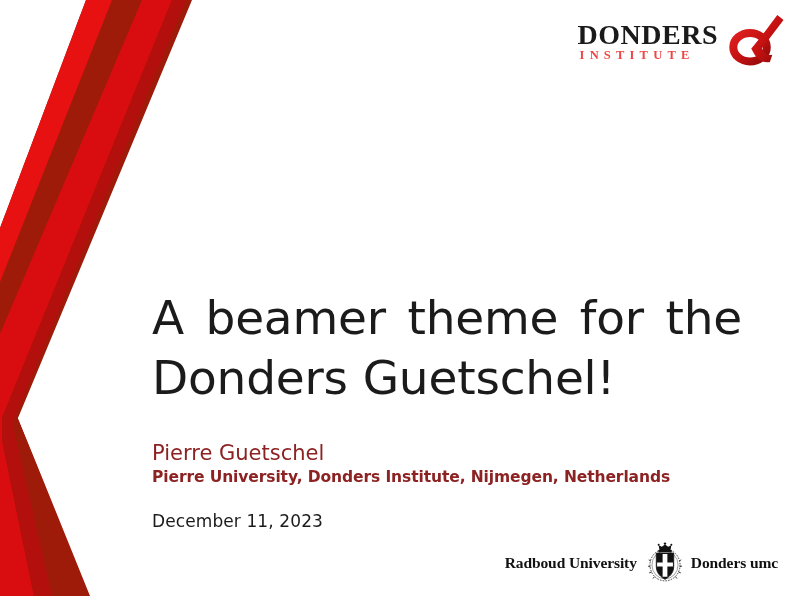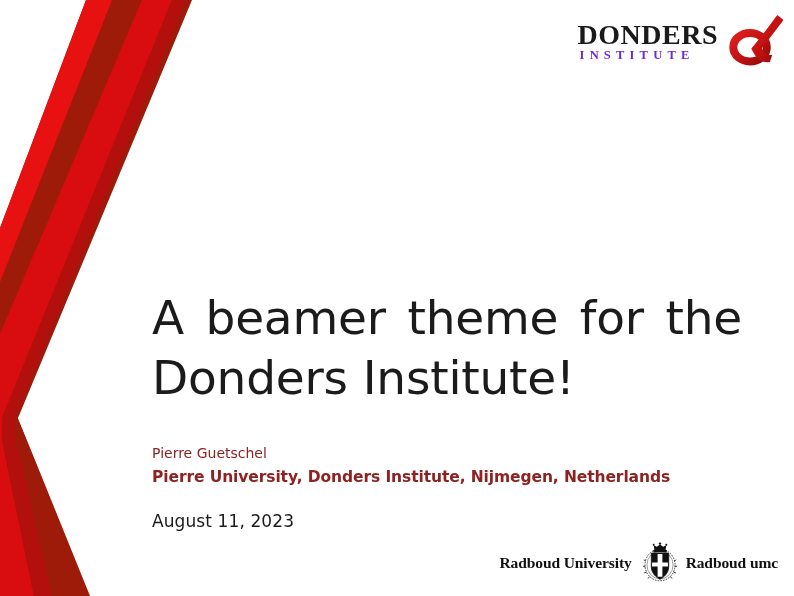--- a/index.html
+++ b/index.html
@@ -51,21 +51,21 @@
     letter-spacing: 0.5px;
     line-height: 0.98;
     color: #1a1a1a;
   }
   .donders-sub {
     font-family: "Liberation Serif", serif;
     font-weight: bold;
     font-size: 12.5px;
     letter-spacing: 5.2px;
     line-height: 1.1;
-    color: #6d28d9;
+    color: #ef4444;
     margin-top: 1px;
     padding-left: 2px;
   }
   .donders-alpha {
     width: 62px;
     height: 62px;
     margin-left: 2px;
     margin-top: -2px;
   }
 
@@ -100,21 +100,21 @@
   
   .author-block {
     position: absolute;
     left: 152px;
     top: 440px;
     width: 600px;
   }
   .author-name {
     font-family: "DejaVu Sans", sans-serif;
     font-weight: 400;
-    font-size: 14px;
+    font-size: 21px;
     line-height: 26px;
     color: #8c2222;
     margin: 0;
   }
   .author-affiliation {
     font-family: "DejaVu Sans", sans-serif;
     font-weight: 600;
     font-size: 15.5px;
     line-height: 20px;
     color: #8c2222;
@@ -210,30 +210,30 @@
       <ellipse cx="42" cy="60" rx="27" ry="23" fill="none" stroke="url(#alphaGrad)" stroke-width="13"></ellipse>
 
       <path d="M 88 10 L 44 62 C 52 80 62 86 74 84 L 78 72 C 70 74 64 70 60 60 Z" fill="url(#alphaGrad)"></path>
       <path d="M 86 8 L 96 16 L 58 66 L 50 56 Z" fill="url(#alphaGrad)"></path>
     </svg>
   </div>
 
   <div class="title-block">
     <h1 class="slide-title">
       <span class="line1">A beamer theme for the</span>
-      <span class="line2">Donders Institute!</span>
+      <span class="line2">Donders Guetschel!</span>
     </h1>
   </div>
 
   <div class="author-block">
     <p class="author-name">Pierre Guetschel</p>
     <p class="author-affiliation">Pierre University, Donders Institute, Nijmegen, Netherlands</p>
   </div>
 
-  <div class="slide-date">August 11, 2023</div>
+  <div class="slide-date">December 11, 2023</div>
 
   <div class="radboud-logo">
     <span class="radboud-text left">Radboud University</span>
     <svg class="radboud-crest" viewBox="0 0 100 106">
 
       <ellipse cx="50" cy="58" rx="38" ry="40" fill="none" stroke="#111" stroke-width="2" stroke-dasharray="4 3"></ellipse>
       <ellipse cx="50" cy="58" rx="33" ry="35" fill="none" stroke="#111" stroke-width="1"></ellipse>
 
       <path d="M 50 6 L 58 12 L 66 8 L 64 20 L 36 20 L 34 8 L 42 12 Z" fill="#111"></path>
       <rect x="33" y="20" width="34" height="6" fill="#111"></rect>
@@ -250,16 +250,16 @@
         <path d="M 14 48 l -5 -3"></path>
         <path d="M 13 62 l -6 -1"></path>
         <path d="M 16 76 l -6 2"></path>
         <path d="M 24 88 l -5 4"></path>
         <path d="M 86 48 l 5 -3"></path>
         <path d="M 87 62 l 6 -1"></path>
         <path d="M 84 76 l 6 2"></path>
         <path d="M 76 88 l 5 4"></path>
       </g>
     </svg>
-    <span class="radboud-text right">Radboud umc</span>
+    <span class="radboud-text right">Donders umc</span>
   </div>
 
 </div>
 
 </body></html>

